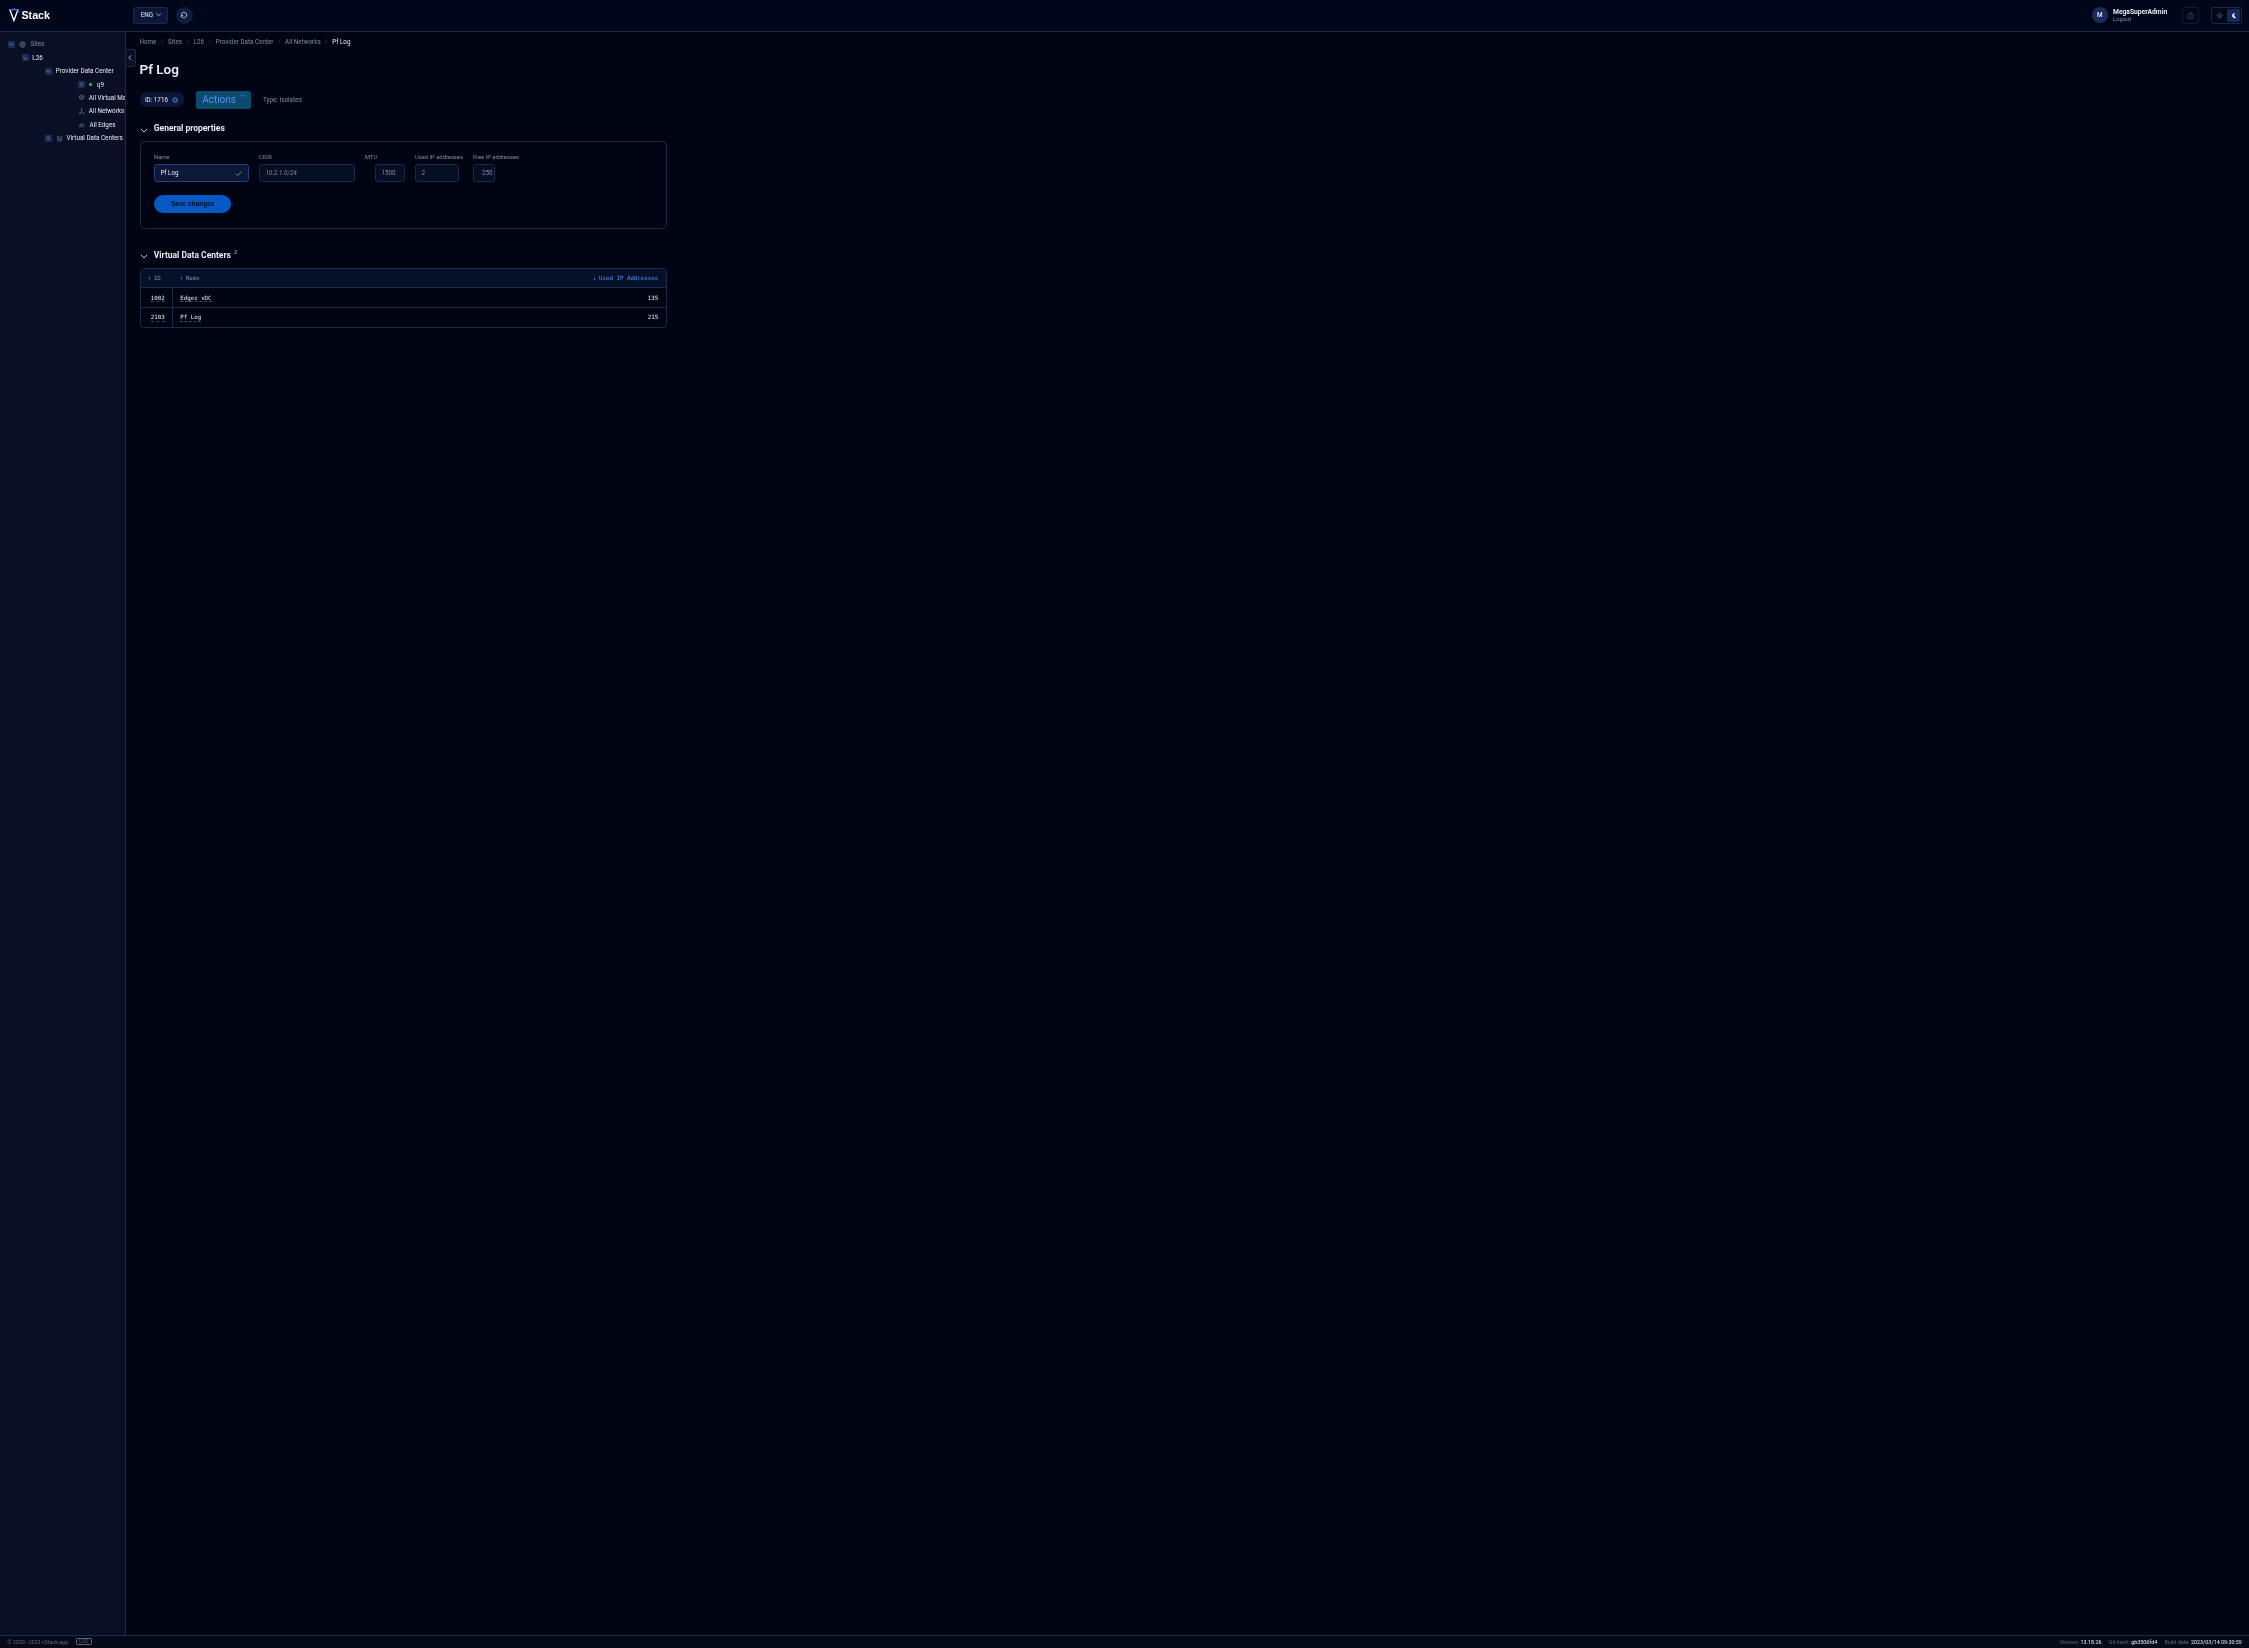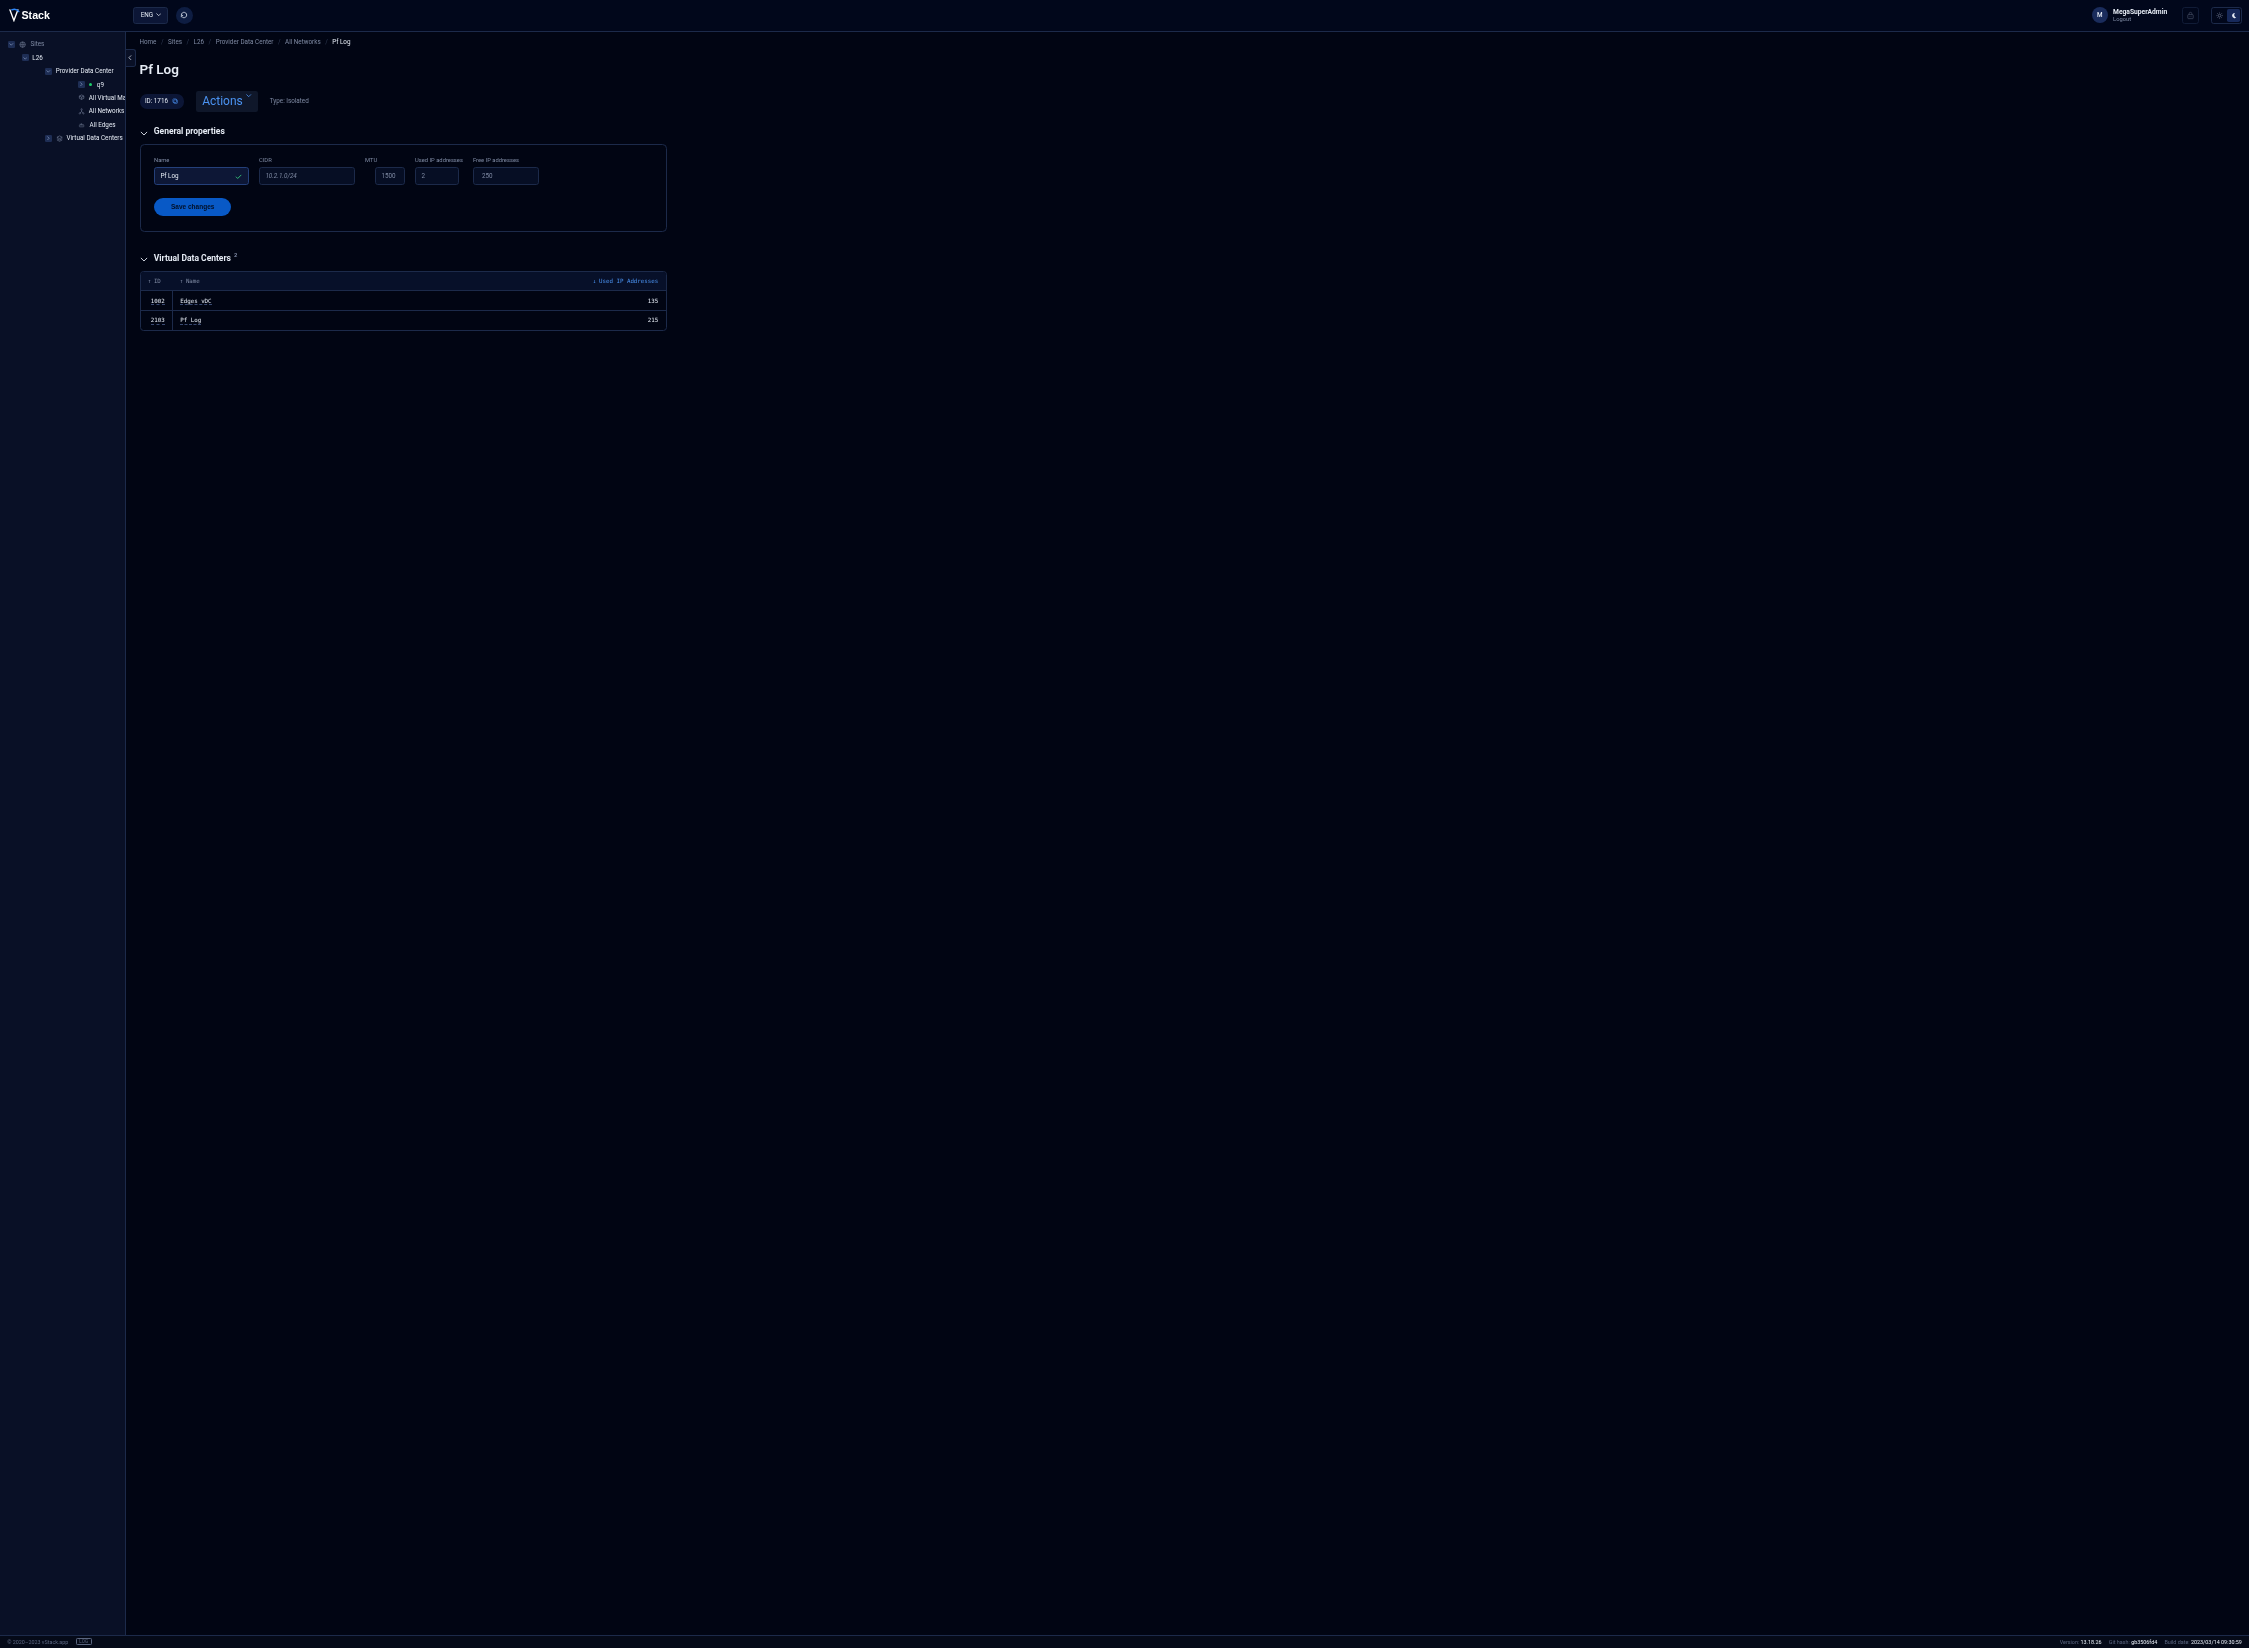--- a/index.html
+++ b/index.html
@@ -148,23 +148,23 @@
   .toolbar {
     display:flex; align-items:center; gap:11.7px; margin-bottom: 14.4px;
   }
   .idchip {
     background: #0c1636; border-radius:7px; padding:3.6px 5.4px;
     display:flex; align-items:center; gap:4.5px;
     color: var(--text-primary); font-size:6.3px;
   }
   .idchip .copy { color: var(--accent-blue-text); }
   .actions-btn {
-    background:#0f172a; border-radius:2.2px; padding:3.6px 6.3px;
+    background:#0c4a6e; border-radius:2.2px; padding:3.6px 6.3px;
     display:flex; align-items:flex-start; gap:3.6px;
-    color: var(--accent-blue-text); cursor:pointer; font-size:12px;
+    color: var(--accent-blue-text); cursor:pointer; font-size:10px;
   }
   .typetxt { color: var(--text-muted); }
 
   .section-head {
     display:flex; align-items:flex-end; gap:6.3px;
     font-size: 8.5px; font-weight:700; margin-bottom: 8px;
   }
   .section-head .count { color: var(--text-muted); font-size:5.8px; vertical-align:super; margin-left:0.9px; }
 
   .panel {
@@ -181,21 +181,21 @@
     border-radius:2.7px; padding: 0 5.4px; font-size:6.3px;
     display:flex; align-items:center;
   }
   .inp.readonly { color: var(--text-muted); }
   .inp.edit { background: var(--bg-input-edit); border-color:#24407a; justify-content:space-between; gap:4.5px; }
   .inp.edit .chk { color: var(--green); }
   .w-name { width:95px; }
   .w-cidr { width:96px;font-style:italic; }
   .w-mtu { width:30px;margin-left:10px; }
   .w-used { width:44px; }
-  .w-free { width:66px;padding-left:8px; }
+  .w-free { width:22px;padding-left:8px; }
   .save-btn {
     margin-top:12.6px;
     background: var(--btn-blue); color:#021027;
     border:none; border-radius:10px; padding:5.4px 17px;
     font-size:6.5px; font-weight:600; cursor:pointer;
   }
 
   .vdc-section { margin-top: 20px; }
   .table {
     border:0.4px solid var(--border-subtle); border-radius:3.6px;

